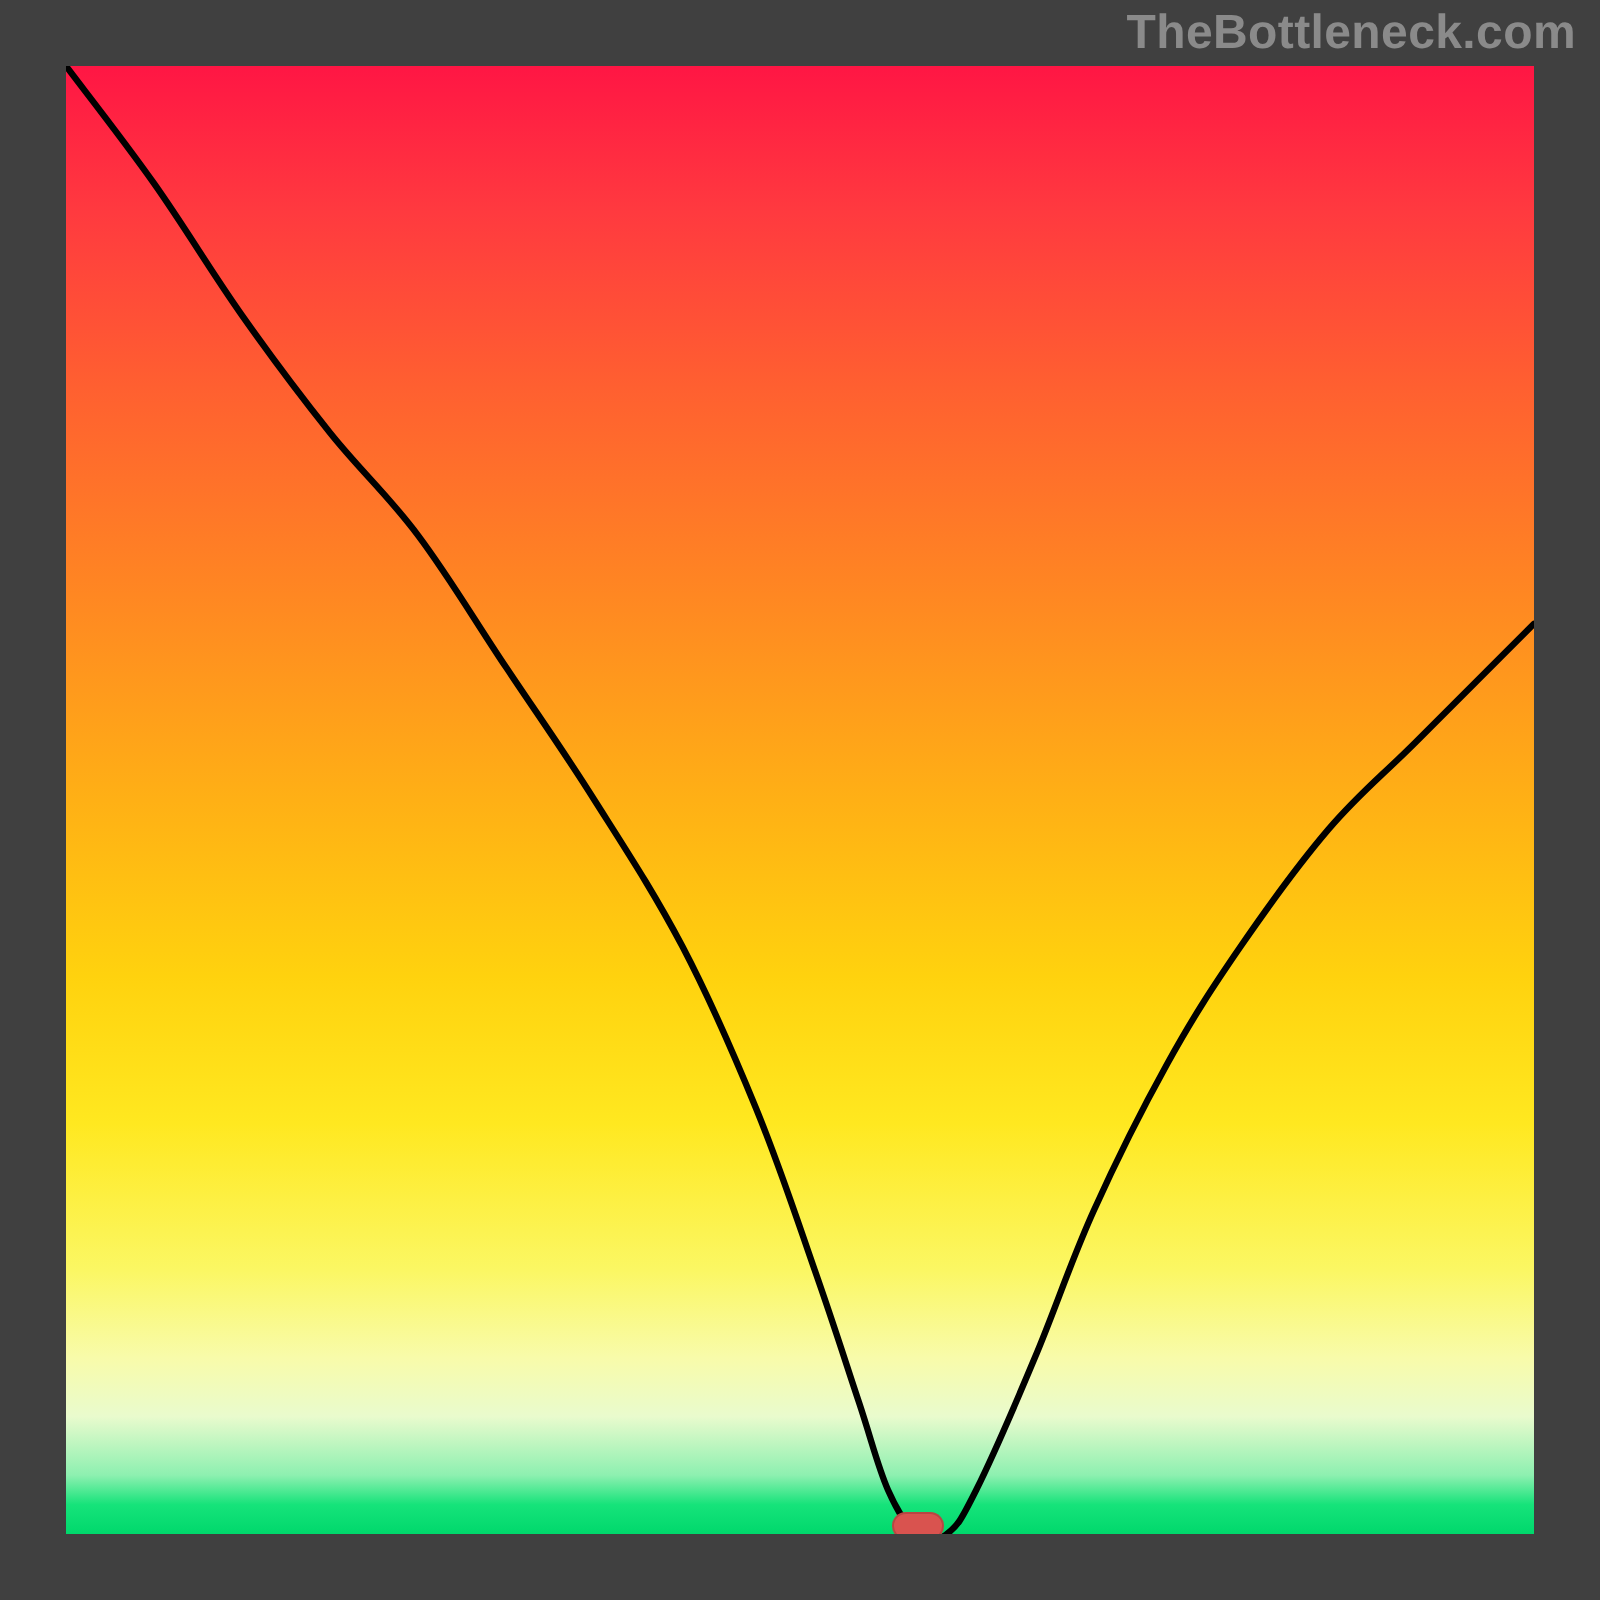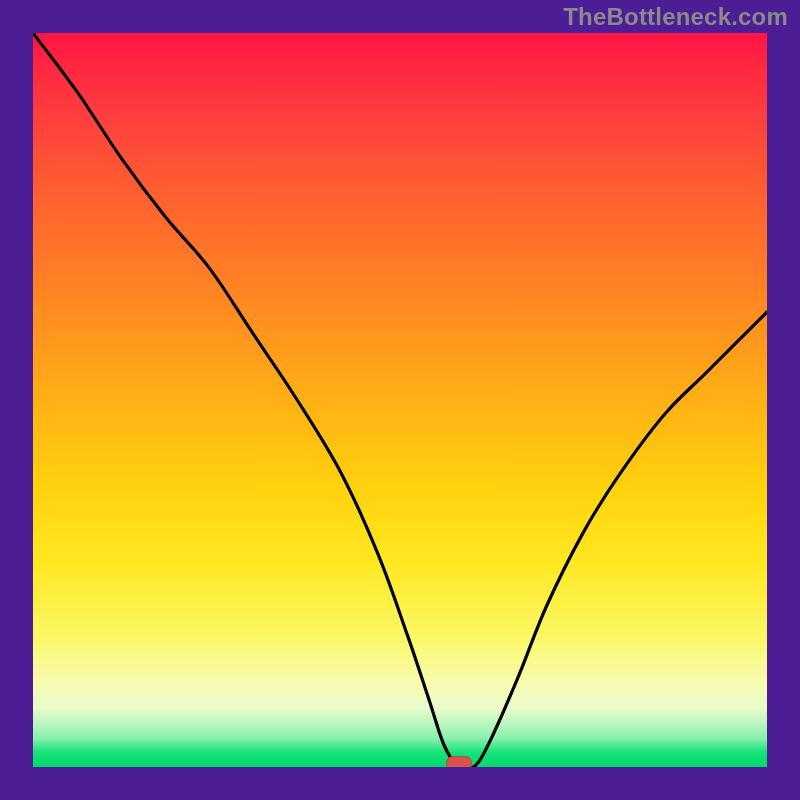--- a/index.html
+++ b/index.html
@@ -7,21 +7,21 @@
     padding: 0;
     width: 800px;
     height: 800px;
     background: #000;
     overflow: hidden;
   }
   .frame {
     position: relative;
     width: 800px;
     height: 800px;
-    background: #4c1d95;
+    background: #404040;
   }
   .attribution {
     position: absolute;
     top: 3px;
     right: 12px;
     font-family: Arial, Helvetica, sans-serif;
     font-size: 24px;
     font-weight: 600;
     color: #8a8a8a;
     letter-spacing: 0.2px;

